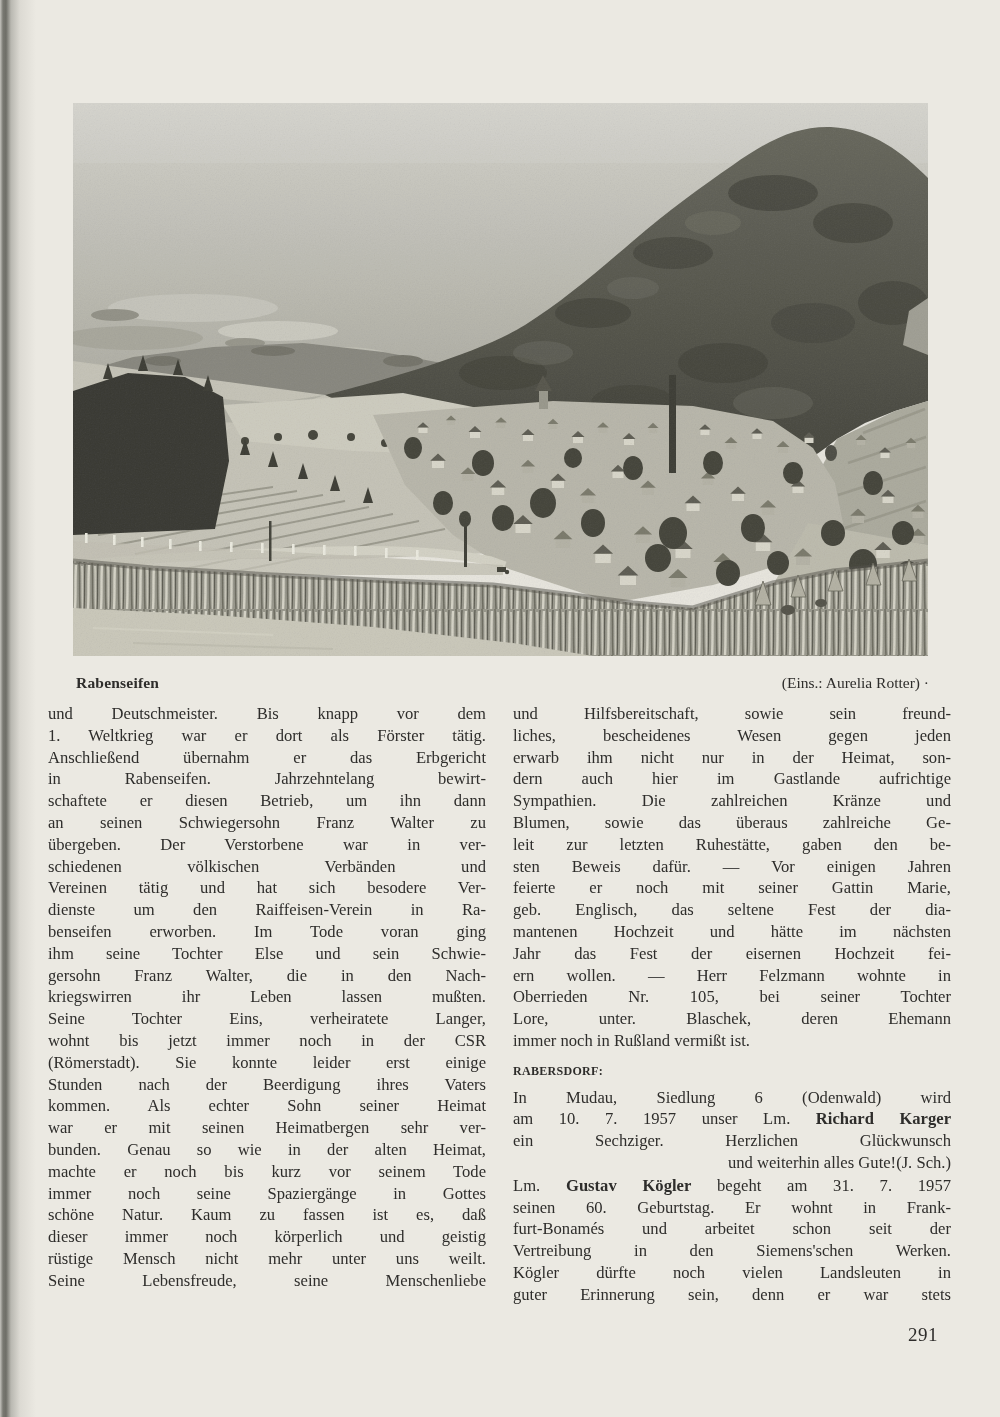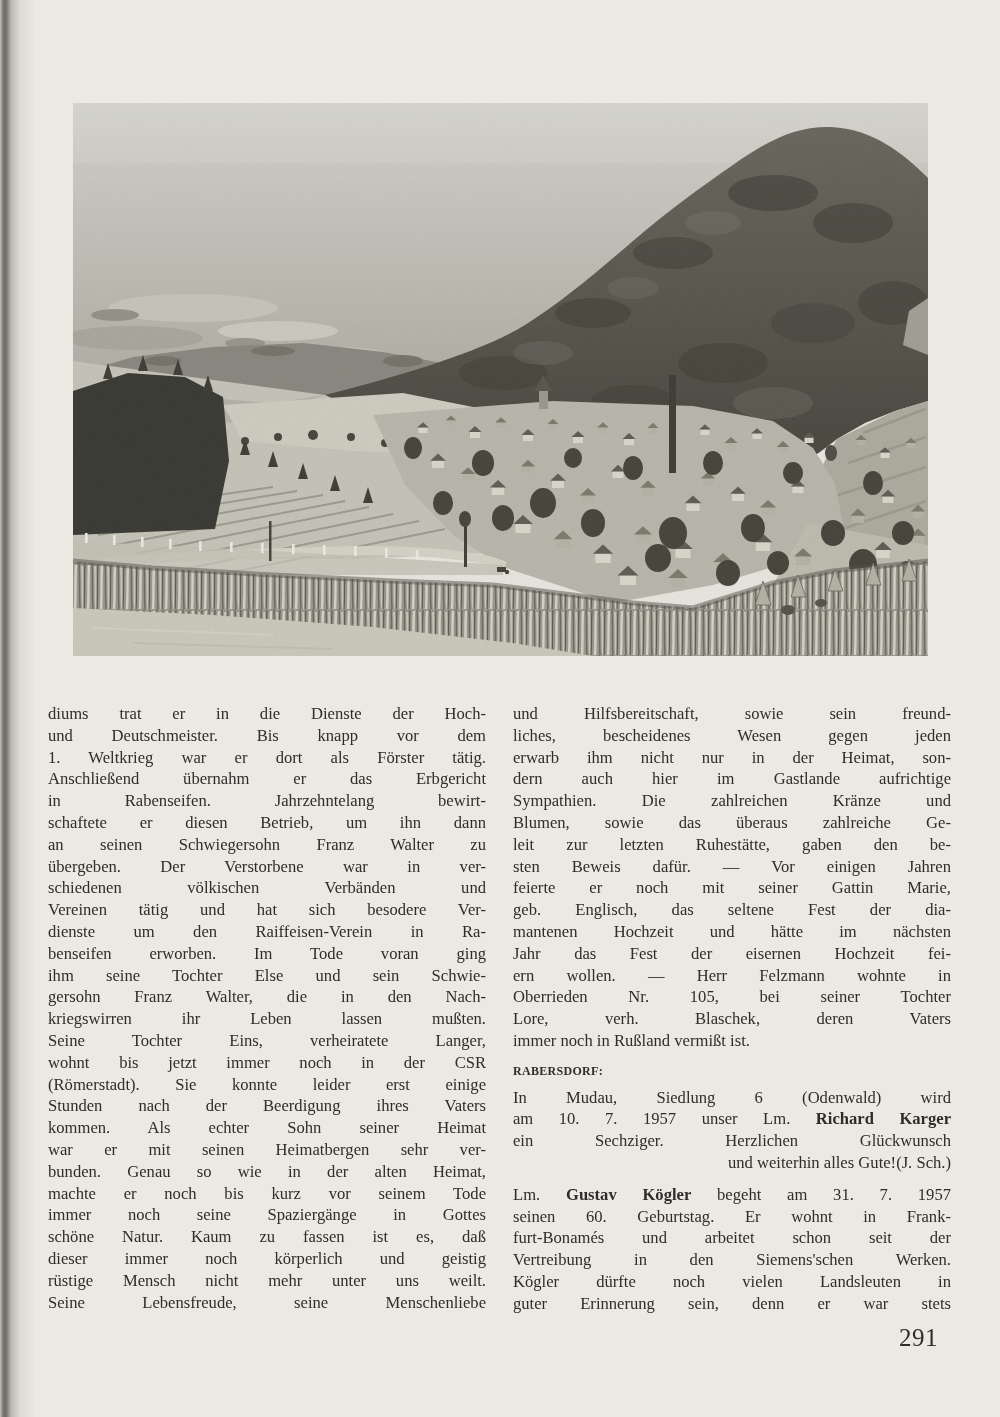--- a/index.html
+++ b/index.html
@@ -11,24 +11,24 @@
   .photo svg{display:block;width:100%;height:100%;}
   .caption-row{position:absolute;left:76px;top:674px;width:853px;display:flex;
         justify-content:space-between;align-items:baseline;font-size:15.5px;}
   .cap-left{font-weight:bold;letter-spacing:.2px;}
   .cap-right{font-weight:normal;}
   .columns{position:absolute;left:48px;top:703px;width:903px;display:flex;gap:27px;}
   .col{width:438px;font-size:16.6px;line-height:21.8px;}
   .line{text-align:justify;text-align-last:justify;white-space:normal;}
   .line.end{text-align-last:left;}
   .line.split{display:flex;justify-content:flex-end;}
-  .para + .para{margin-top:10px;}
+  .para + .para{margin-top:1px;}
   .col-heading{font-weight:bold;font-size:12px;line-height:21.8px;margin:9px 0 4px 0;letter-spacing:.3px;}
   .line b{font-weight:bold;}
-  .pagenum{position:absolute;right:62px;top:1324px;font-size:25px;letter-spacing:.5px;}
+  .pagenum{position:absolute;right:62px;top:1324px;font-size:19px;letter-spacing:.5px;}
 </style>
 </head>
 <body>
 
 <div class="page">
   <div class="scan-edge"></div>
 
   <figure class="photo">
     <svg viewBox="0 0 855 553" preserveAspectRatio="none">
       <defs>
@@ -268,25 +268,28 @@
       </g>
       <ellipse cx="715" cy="507" rx="7" ry="5" fill="#4c4b42"></ellipse>
       <ellipse cx="748" cy="500" rx="6" ry="4" fill="#4c4b42"></ellipse>
 
       <rect width="855" height="553" filter="url(#grain)" opacity="0.15" style="mix-blend-mode:multiply"></rect>
       <rect width="855" height="553" filter="url(#grain)" opacity="0.08" style="mix-blend-mode:screen"></rect>
       <rect width="855" height="553" fill="#b5b4ab" opacity="0.06"></rect>
     </svg>
   </figure>
 
+  <div class="caption-row">
+    <span class="cap-left">Rabenseifen</span>
+    <span class="cap-right">(Eins.: Aurelia Rotter) ·</span>
+  </div>
 
   <div class="columns">
     <div class="col" id="col-left">
         <div class="para">
-          <div class="line"><span>diums trat er in die Dienste der Hoch-</span></div>
           <div class="line"><span>und Deutschmeister. Bis knapp vor dem</span></div>
           <div class="line"><span>1. Weltkrieg war er dort als Förster tätig.</span></div>
           <div class="line"><span>Anschließend übernahm er das Erbgericht</span></div>
           <div class="line"><span>in Rabenseifen. Jahrzehntelang bewirt-</span></div>
           <div class="line"><span>schaftete er diesen Betrieb, um ihn dann</span></div>
           <div class="line"><span>an seinen Schwiegersohn Franz Walter zu</span></div>
           <div class="line"><span>übergeben. Der Verstorbene war in ver-</span></div>
           <div class="line"><span>schiedenen völkischen Verbänden und</span></div>
           <div class="line"><span>Vereinen tätig und hat sich besodere Ver-</span></div>
           <div class="line"><span>dienste um den Raiffeisen-Verein in Ra-</span></div>
@@ -318,21 +321,21 @@
           <div class="line"><span>Sympathien. Die zahlreichen Kränze und</span></div>
           <div class="line"><span>Blumen, sowie das überaus zahlreiche Ge-</span></div>
           <div class="line"><span>leit zur letzten Ruhestätte, gaben den be-</span></div>
           <div class="line"><span>sten Beweis dafür. — Vor einigen Jahren</span></div>
           <div class="line"><span>feierte er noch mit seiner Gattin Marie,</span></div>
           <div class="line"><span>geb. Englisch, das seltene Fest der dia-</span></div>
           <div class="line"><span>mantenen Hochzeit und hätte im nächsten</span></div>
           <div class="line"><span>Jahr das Fest der eisernen Hochzeit fei-</span></div>
           <div class="line"><span>ern wollen. — Herr Felzmann wohnte in</span></div>
           <div class="line"><span>Oberrieden Nr. 105, bei seiner Tochter</span></div>
-          <div class="line"><span>Lore, verh. Blaschek, deren Vaters</span></div>
+          <div class="line"><span>Lore, unter. Blaschek, deren Ehemann</span></div>
           <div class="line end"><span>immer noch in Rußland vermißt ist.</span></div>
         </div>
         <div class="col-heading">RABERSDORF:</div>
         <div class="para">
           <div class="line"><span>In Mudau, Siedlung 6 (Odenwald) wird</span></div>
           <div class="line"><span>am 10. 7. 1957 unser Lm. </span><b>Richard Karger</b></div>
           <div class="line"><span>ein Sechziger. Herzlichen Glückwunsch</span></div>
           <div class="line split">
             <span>und weiterhin alles Gute!</span>
             <span>(J. Sch.)</span>

